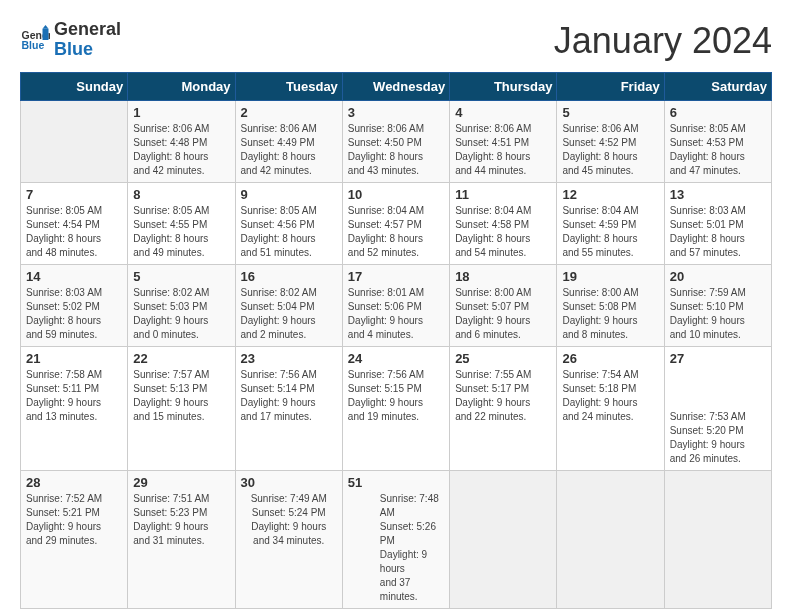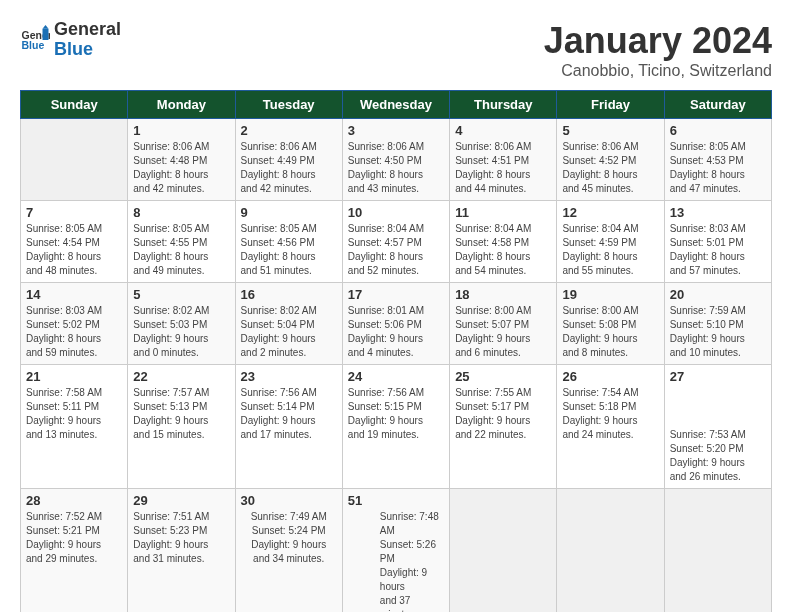--- a/index.html
+++ b/index.html
@@ -23,39 +23,39 @@
     }
     .logo-icon {
       width: 30px;
       height: 30px;
     }
     .title-section {
       text-align: right;
     }
     .calendar-title {
       font-size: 36px;
-      font-weight: bold;
+      font-weight: normal;
       color: #333;
     }
     .calendar-subtitle {
       font-size: 16px;
       color: #555;
     }
     table {
       width: 100%;
       border-collapse: collapse;
       border: 1px solid #ccc;
     }
     thead tr th {
-      background-color: #14532d;
+      background-color: #0c4a6e;
       color: #fff;
       font-size: 13px;
       font-weight: bold;
       padding: 6px 4px;
-      text-align: center;
+      text-align: right;
       border: 1px solid #1e5a9a;
     }
     tbody tr td {
       vertical-align: top;
       border: 1px solid #ccc;
       padding: 4px 5px;
       font-size: 10.5px;
       color: #333;
       width: 14.28%;
       min-height: 80px;
@@ -95,21 +95,20 @@
     </svg>
     <div>
       <div style="font-size:18px; font-weight:bold; color:#333; line-height:1.1;">
         <span>General</span><br>
         <span style="color:#1a6fb5;">Blue</span>
       </div>
     </div>
   </div>
   <div class="title-section">
     <div class="calendar-title">January 2024</div>
-    <div class="calendar-subtitle">Canobbio, Ticino, Switzerland</div>
   </div>
 </div>
 
 <table>
   <thead>
     <tr>
     <th>Sunday</th>
         <th>Monday</th>
         <th>Tuesday</th>
         <th>Wednesday</th>

